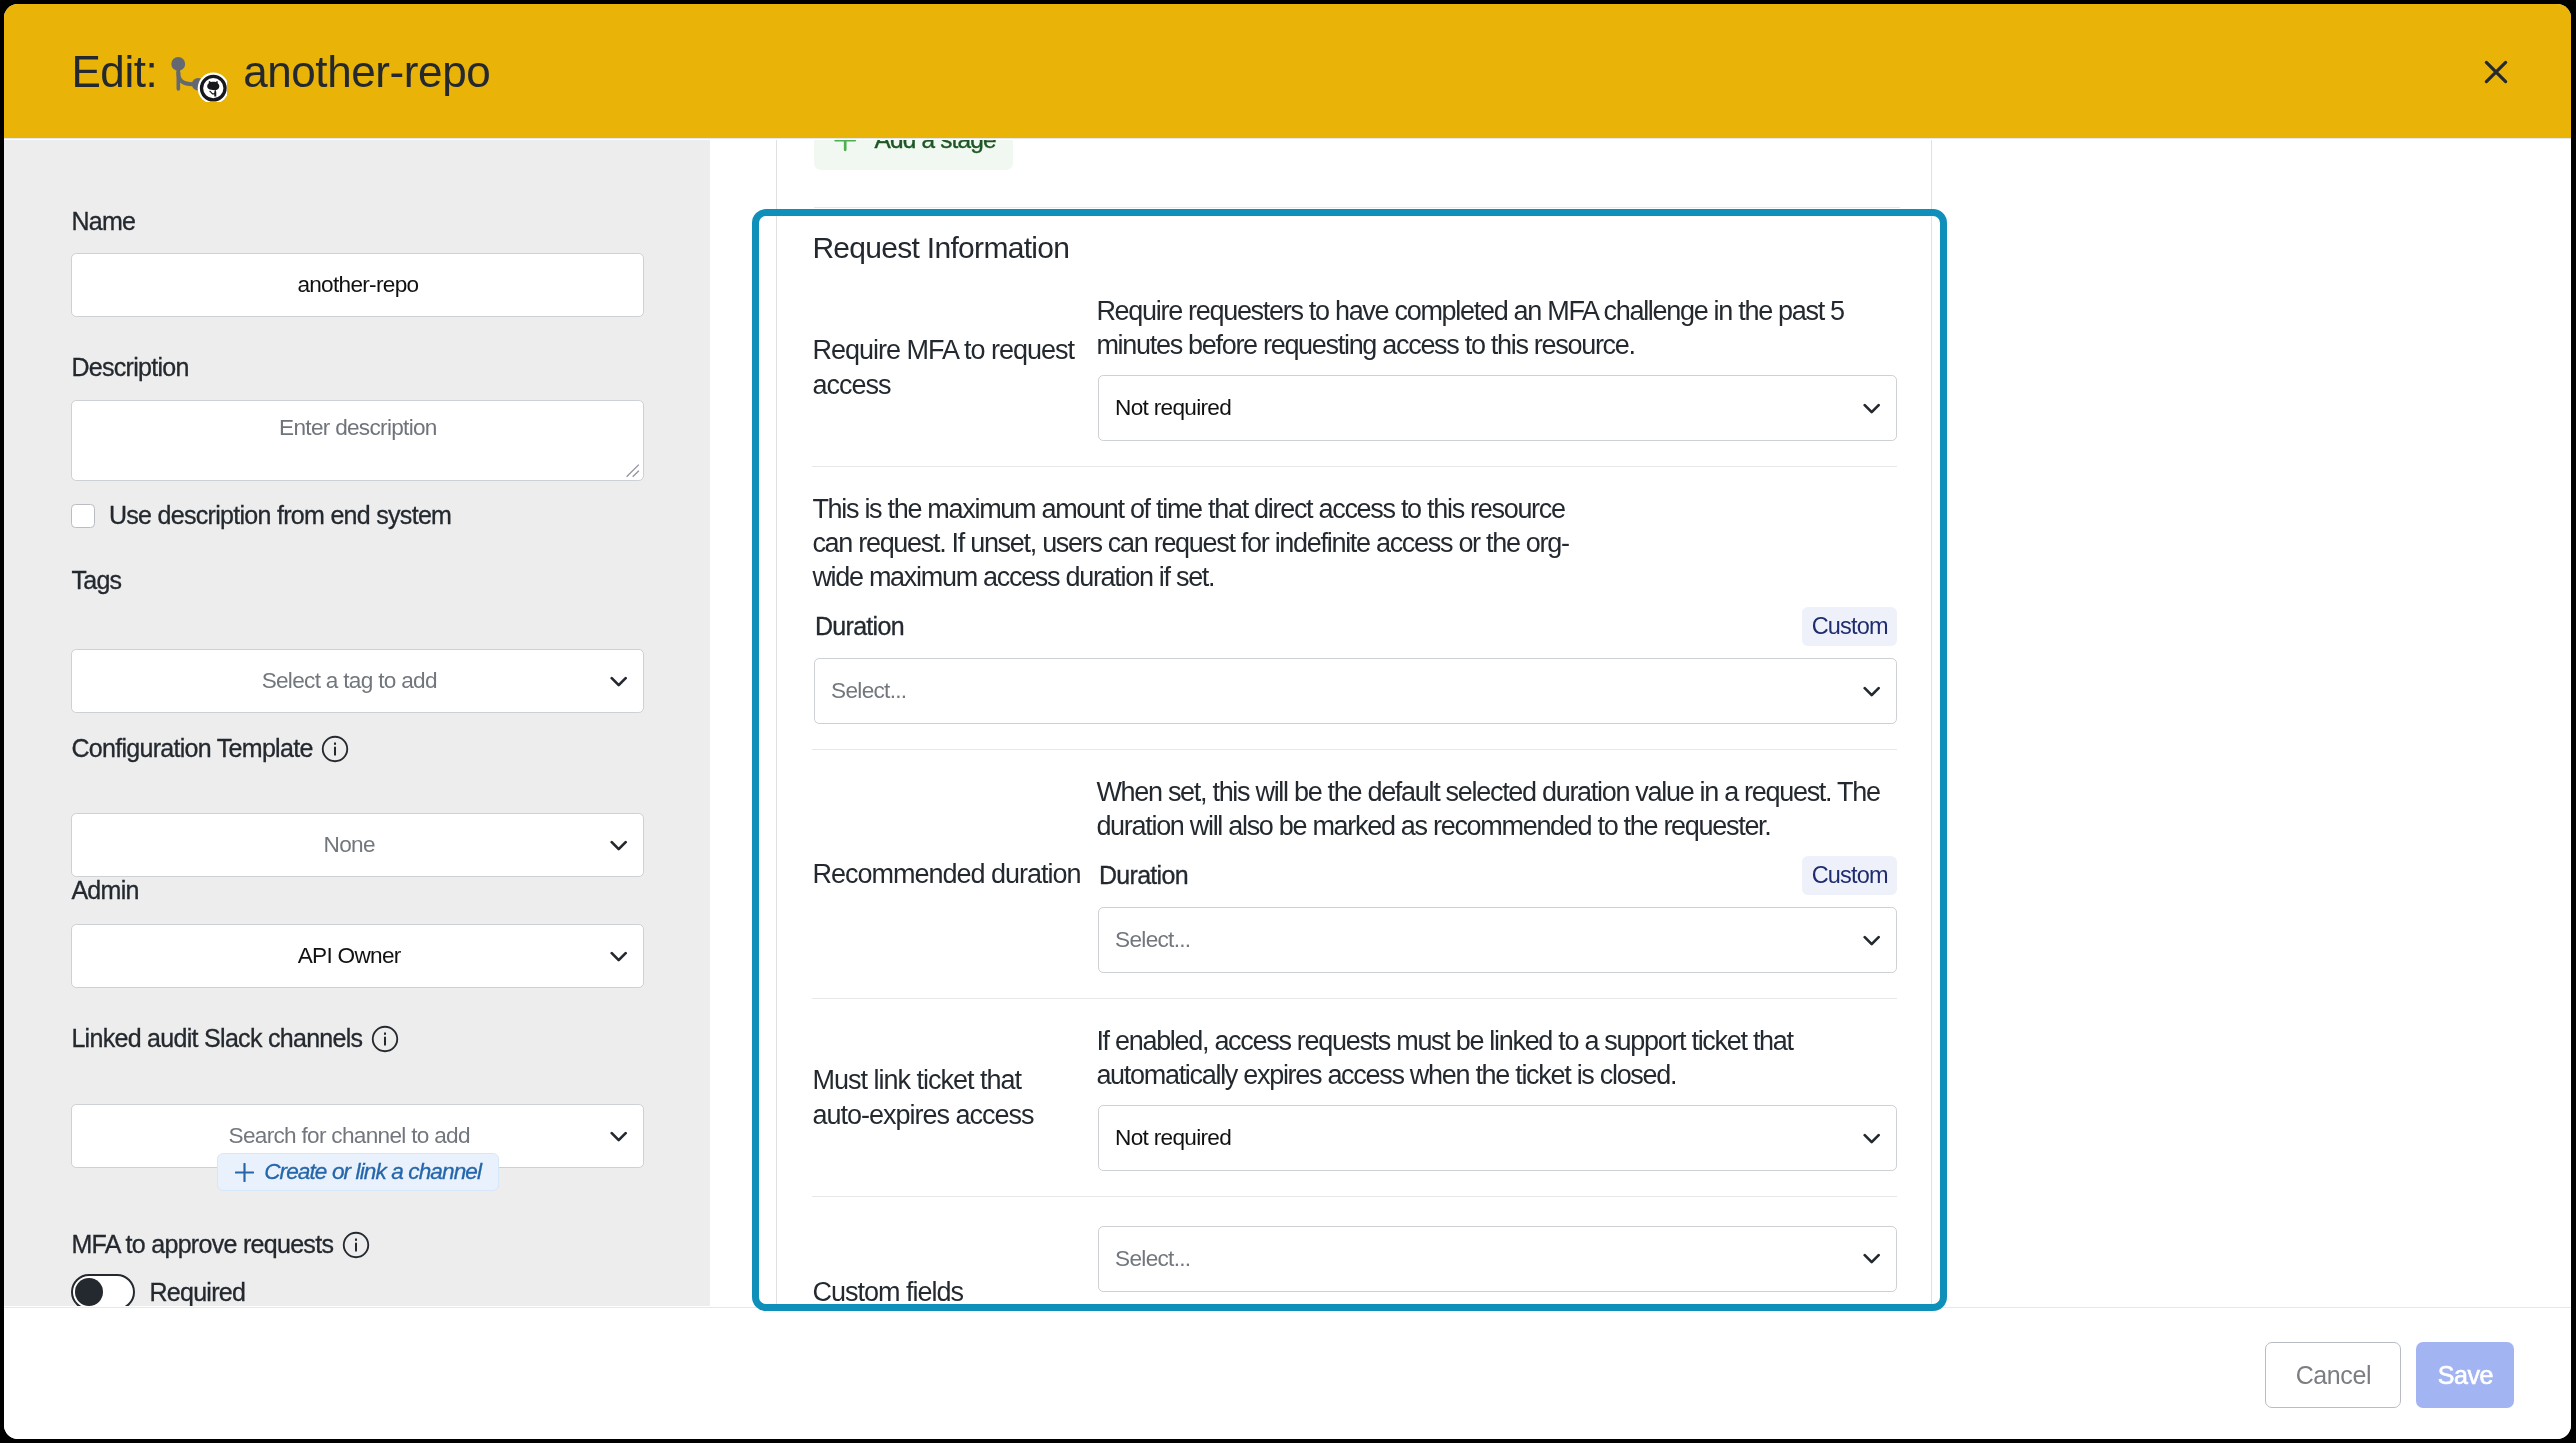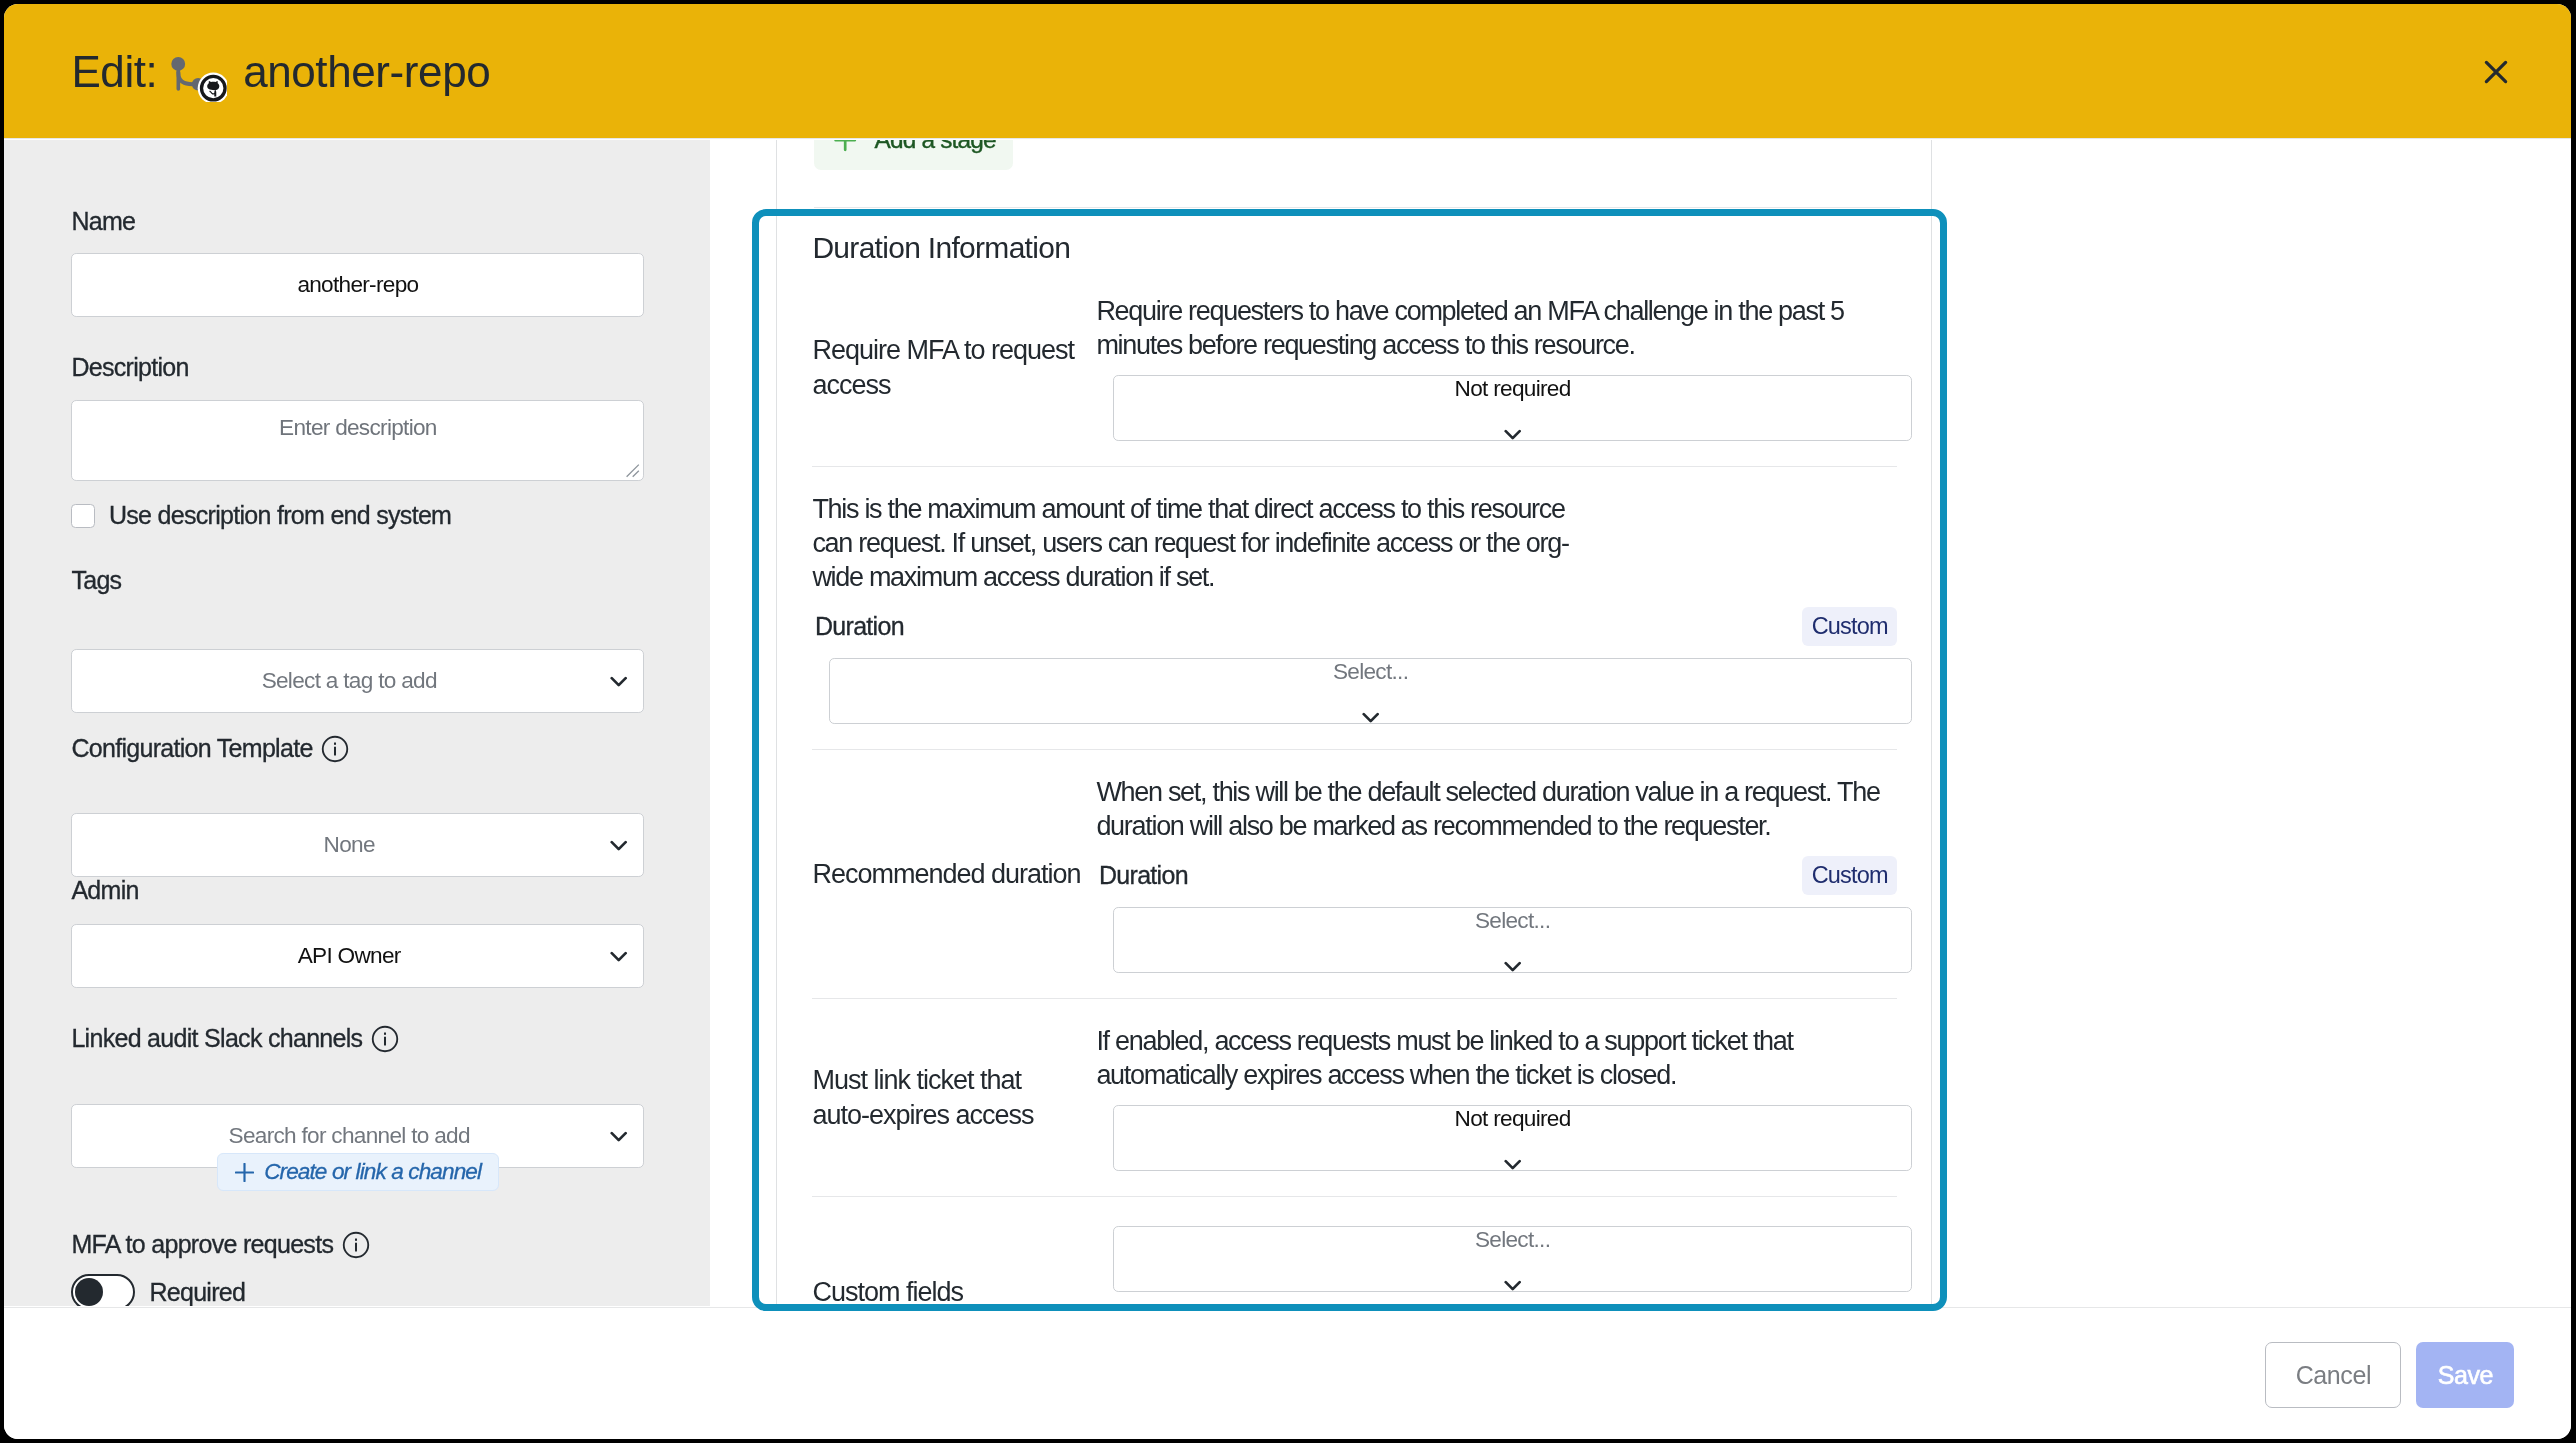--- a/index.html
+++ b/index.html
@@ -66,22 +66,22 @@
   .sec-title { position:absolute; left:53px; top:16.5px; font-size:30px; color:#23292f; letter-spacing:-0.7px; line-height:1;}
   .rows { position:absolute; left:53px; top:53px; width:1085px;}
   .row { display:flex; border-bottom:0.9px solid #e6e7e9; }
   .row:last-child { border-bottom:none;}
   .row .rl { width:284px; flex:0 0 284px; display:flex; align-items:center; font-size:27px;
              color:#23292f; letter-spacing:-1px; line-height:35px; padding-right:15px;}
   .row .rr { flex:1; padding:25px 0 25px 0;}
   .row .rr > .sel:first-child { margin-top:3.5px; }
   .row.tall .rr { padding-bottom:95px; }
   .desc { font-size:27px; color:#23292f; line-height:34px; letter-spacing:-1.3px; max-width:789px;}
-  .sel { margin-top:13px; margin-left:17px; width:calc(100% - 2.6px); height:66px; border:0.9px solid #cdd0d4; border-radius:5.2px;
-         background:#fff; display:flex; align-items:center; padding:0 15.7px; font-size:22.6px; color:#111; letter-spacing:-0.7px;flex-direction:column;}
+  .sel { margin-top:13px; margin-left:2px; width:calc(100% - 2.6px); height:66px; border:0.9px solid #cdd0d4; border-radius:5.2px;
+         background:#fff; display:flex; align-items:center; padding:0 15.7px; font-size:22.6px; color:#111; letter-spacing:-0.7px;}
   .sel.ph { color:#72777e;}
   .sel .cv { flex:1;}
   .durrow { display:flex; align-items:center; justify-content:space-between; margin-top:14px; height:37px; margin-left:2.6px;}
   .durlbl { font-size:25px; color:#23292f; font-weight:400; -webkit-text-stroke:0.3px #23292f; letter-spacing:-0.7px;}
   .custbtn { background:#eef0fa; color:#1f2d6e; font-size:23.5px; border-radius:6.1px; padding:6.1px 9.6px; letter-spacing:-0.8px;}
 
   
   .ftr { position:absolute; left:0; top:1303px; width:2567px; height:132px; border-top:0.9px solid #e6e7e8;
          background:#fff;}
   .btn-cancel { position:absolute; left:2261px; top:34px; width:136px; height:66px; border:0.9px solid #b9bcc2; border-radius:7px; background:#fff;
@@ -266,21 +266,21 @@
                 <path d="M14 3 L14 25 M3 14 L25 14" stroke="#4caf50" stroke-width="3.1" stroke-linecap="round"></path>
               </svg>
           </span>
           <span>Add a stage</span>
         </div>
       </div>
     </div>
   </div>
 
   <div class="hl-box">
-    <div class="sec-title">Duration Information</div>
+    <div class="sec-title">Request Information</div>
     <div class="rows">
         <div class="row">
           <div class="rl">Require MFA to request access</div>
           <div class="rr">
             <div class="desc">Require requesters to have completed an MFA challenge in the past 5 minutes before requesting access to this resource.</div>
             <div class="sel">
               <span class="cv">Not required</span>
               <span>
                 <svg width="17.4" height="11.3" viewBox="0 0 20 13">
                   <path d="M2 2.5 L10 10.5 L18 2.5" stroke="#23292f" stroke-width="3.1" fill="none" stroke-linecap="round" stroke-linejoin="round"></path>

